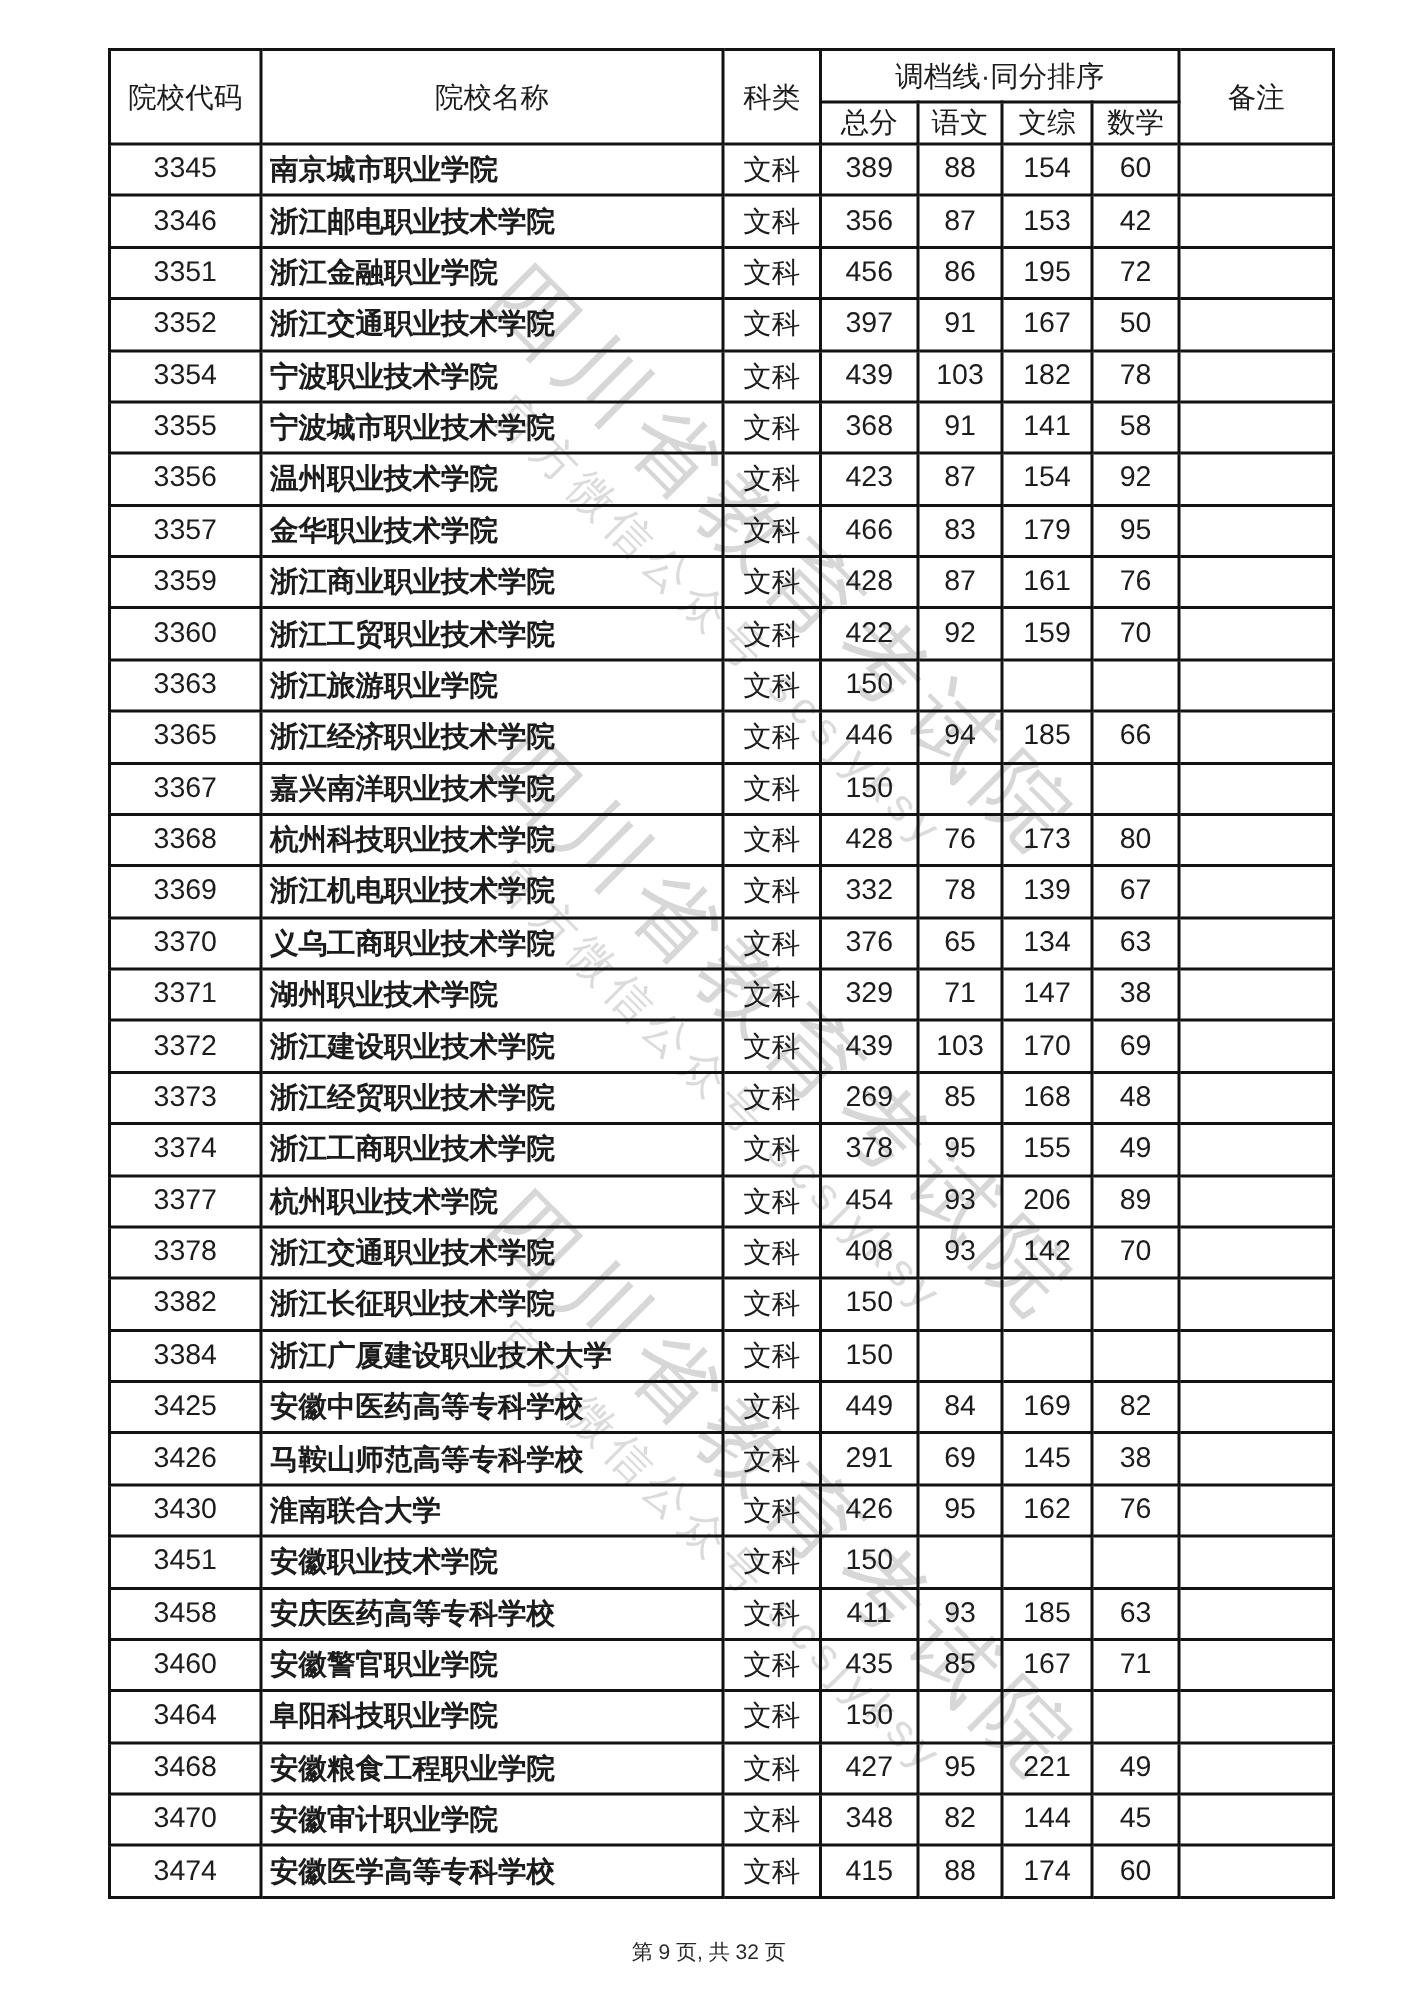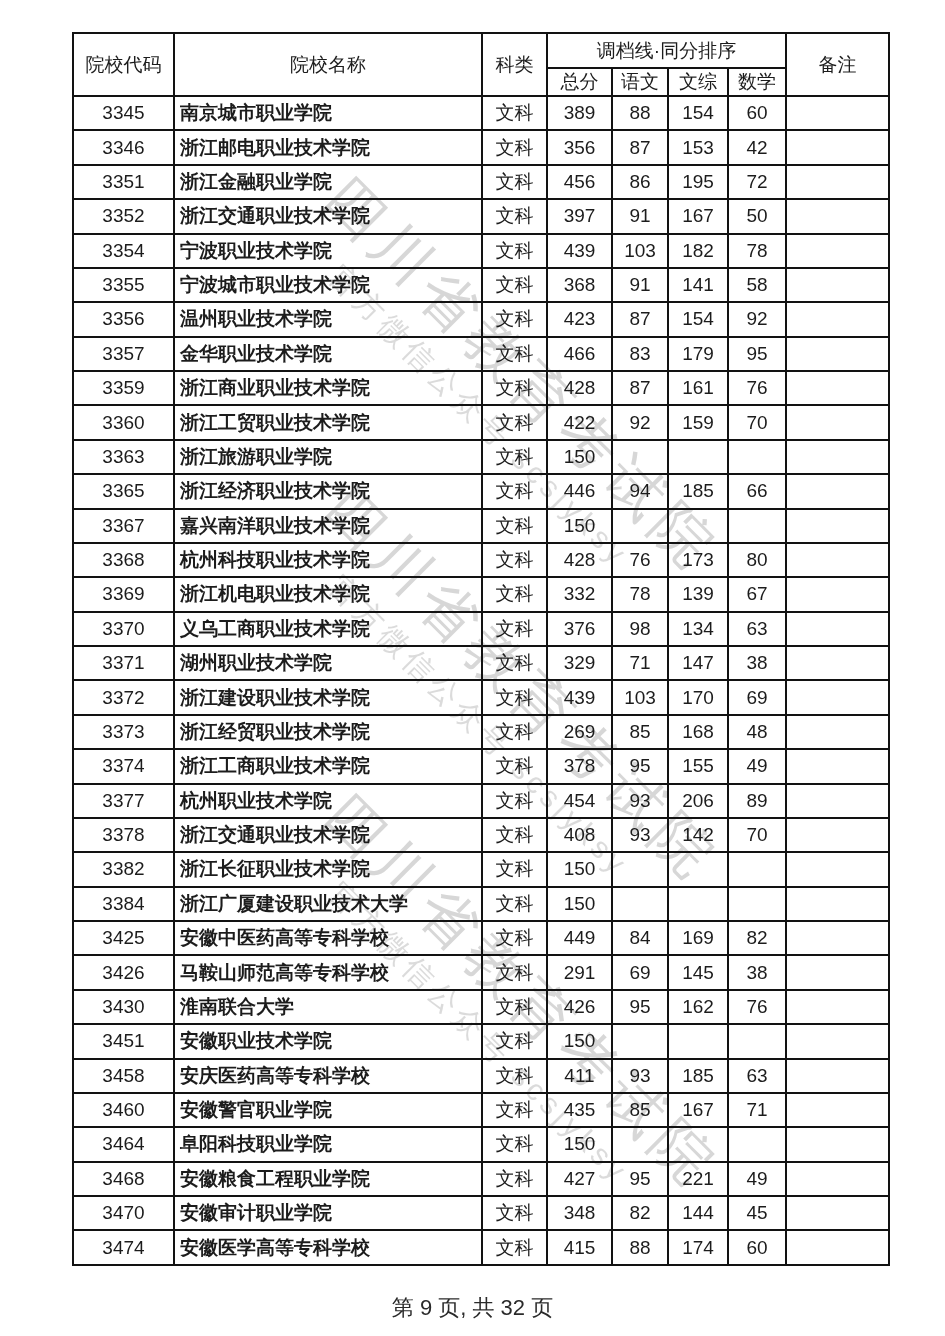--- a/index.html
+++ b/index.html
@@ -77,21 +77,21 @@
     padding-left: 5px;
     font-weight: bold;
   }
 
   
   .page-footer {
     position: absolute;
     left: 0; right: 0;
     top: 1293px;
     text-align: center;
-    font-size: 22px;
+    font-size: 14px;
     color: #2a2a2a;
     z-index: 1;
   }
 </style>
 </head>
 <body>
 
 <div class="page">
 
   <div class="watermark-layer">
@@ -284,21 +284,21 @@
           <td>78</td>
           <td>139</td>
           <td>67</td>
           <td></td>
         </tr>
         <tr>
           <td>3370</td>
           <td class="name-col">义乌工商职业技术学院</td>
           <td>文科</td>
           <td>376</td>
-          <td>98</td>
+          <td>65</td>
           <td>134</td>
           <td>63</td>
           <td></td>
         </tr>
         <tr>
           <td>3371</td>
           <td class="name-col">湖州职业技术学院</td>
           <td>文科</td>
           <td>329</td>
           <td>71</td>

